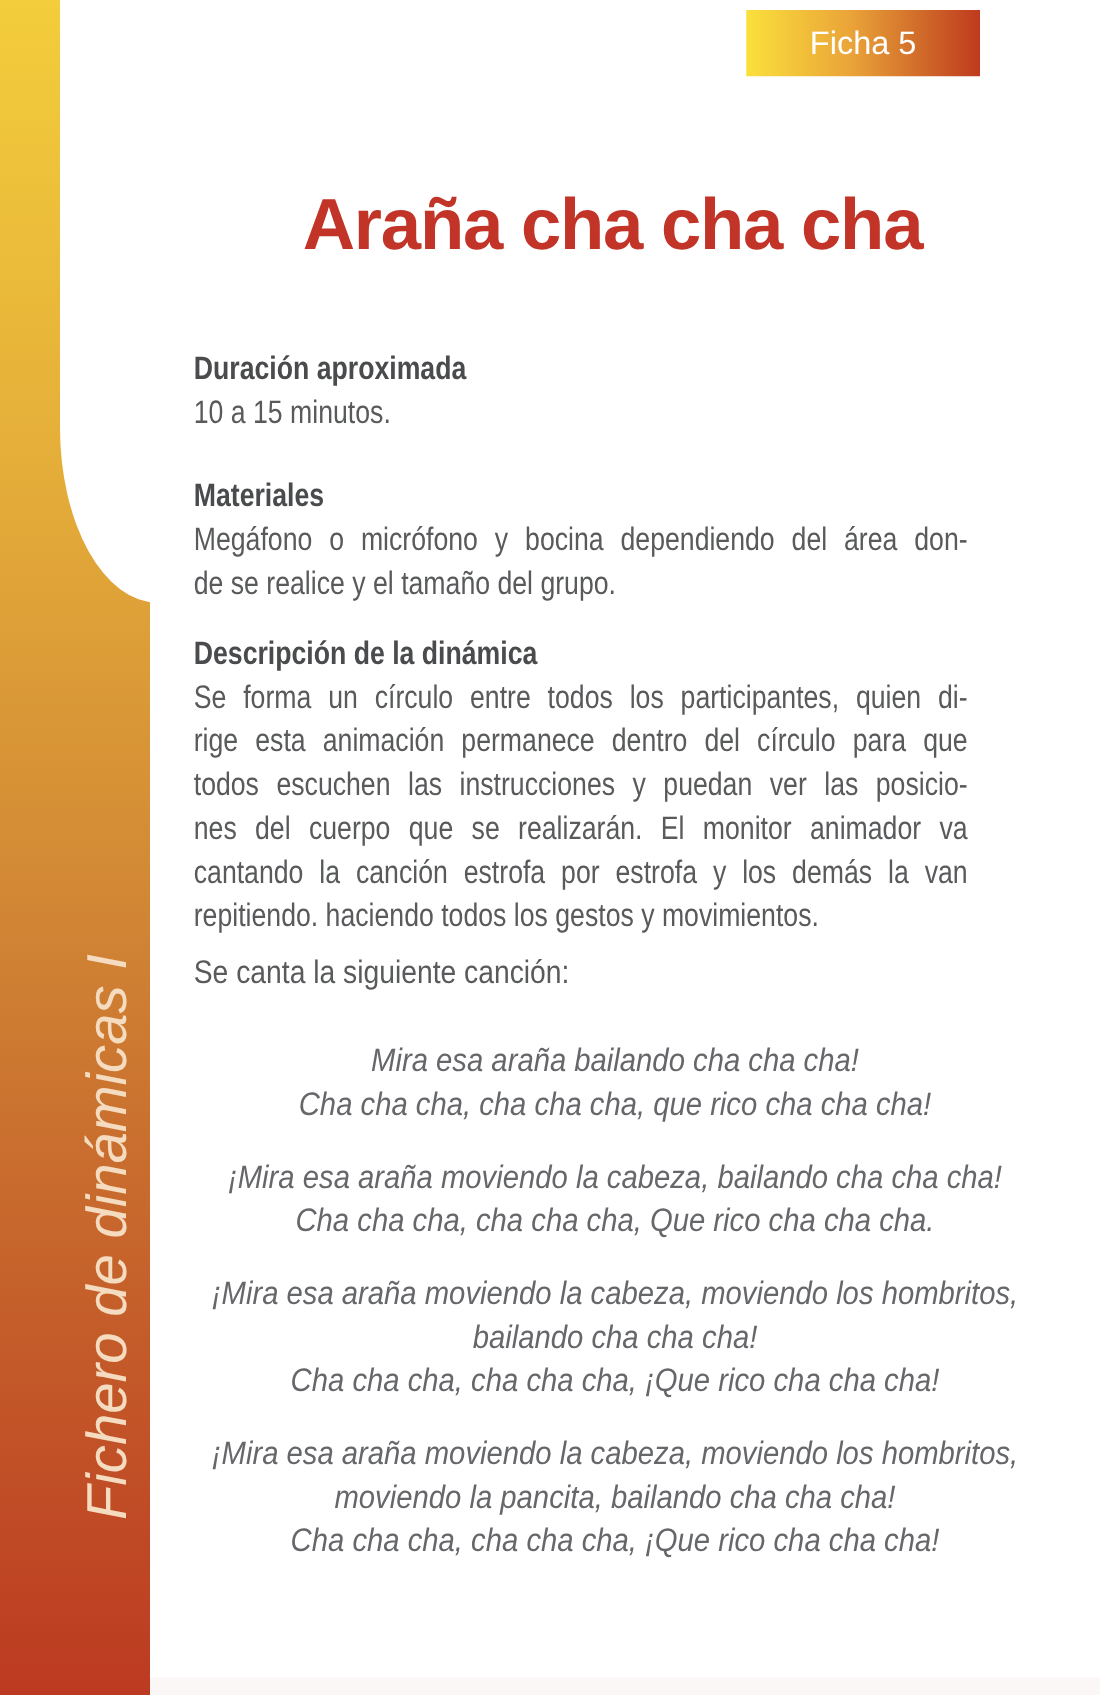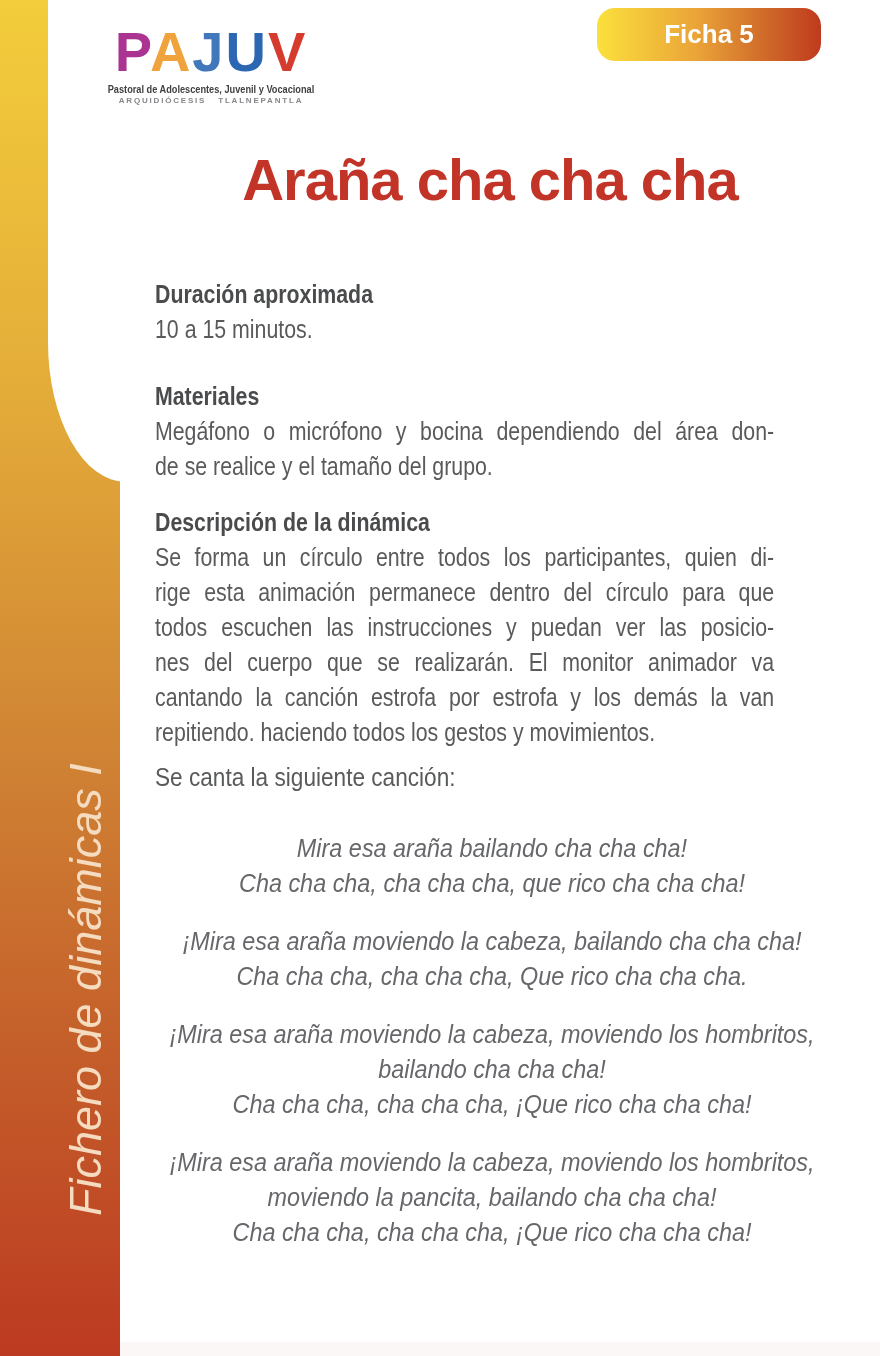--- a/index.html
+++ b/index.html
@@ -26,24 +26,24 @@
   .bottom-strip{
     position:absolute;left:120px;right:0;bottom:0;height:14px;
     background:#faf7f6;z-index:1;
   }
   
   .logo{position:absolute;left:95px;top:24px;width:232px;text-align:center;z-index:2;}
   .logo-word{font-size:56px;font-weight:800;line-height:1;letter-spacing:2px;}
   .logo-tagline{margin-top:4px;font-size:10px;font-weight:700;color:#414042;transform:scaleX(.92);transform-origin:center;white-space:nowrap;}
   .logo-subline{margin-top:1px;font-size:8px;font-weight:600;color:#86878a;letter-spacing:1.8px;word-spacing:8px;white-space:nowrap;}
   .ficha-banner{
-    position:absolute;left:597px;top:8px;width:224px;height:53px;z-index:2;
+    position:absolute;left:597px;top:8px;width:187px;height:53px;z-index:2;
     background:linear-gradient(90deg,#fbe03c 0%,#eaa338 45%,#d06a2a 75%,#bf3a1e 100%);
     text-align:center;line-height:53px;
-    font-size:26px;font-weight:700;color:#ffffff;border-radius:18px;
+    font-size:26px;font-weight:400;color:#ffffff;
   }
   .category-label{
     position:absolute;left:597px;top:66px;width:223px;z-index:2;
     text-align:center;font-size:25px;font-weight:700;letter-spacing:3px;
   }
   
   .doc-title{
     position:absolute;left:90px;top:146px;width:800px;z-index:2;
     text-align:center;font-size:58px;font-weight:700;letter-spacing:-1px;
   }
@@ -70,26 +70,20 @@
 </head>
 <body>
 
 <div class="page">
 
   <div class="side-band"></div>
   <div class="band-mask"></div>
   <div class="bottom-strip"></div>
   <div class="band-label" style="color: rgb(245, 220, 192);">Fichero de dinámicas I</div>
 
-  <div class="logo">
-    <div class="logo-word"><span style="color: rgb(171, 51, 145);">P</span><span style="color: rgb(240, 162, 60);">A</span><span style="color: rgb(65, 120, 188);">J</span><span style="color: rgb(43, 103, 178);">U</span><span style="color: rgb(214, 60, 46);">V</span>
-    </div>
-    <div class="logo-tagline">Pastoral de Adolescentes, Juvenil y Vocacional</div>
-    <div class="logo-subline">ARQUIDIÓCESIS TLALNEPANTLA</div>
-  </div>
 
   <div class="ficha-banner">Ficha 5</div>
 
   <h1 class="doc-title" style="margin: 0px; color: rgb(193, 52, 39);">Araña cha cha cha</h1>
 
   <div class="section sec-duracion">
     <div class="sec-heading">Duración aproximada</div>
     <div class="sec-body para">
         <div class="ln">10 a 15 minutos.</div>
       </div>

